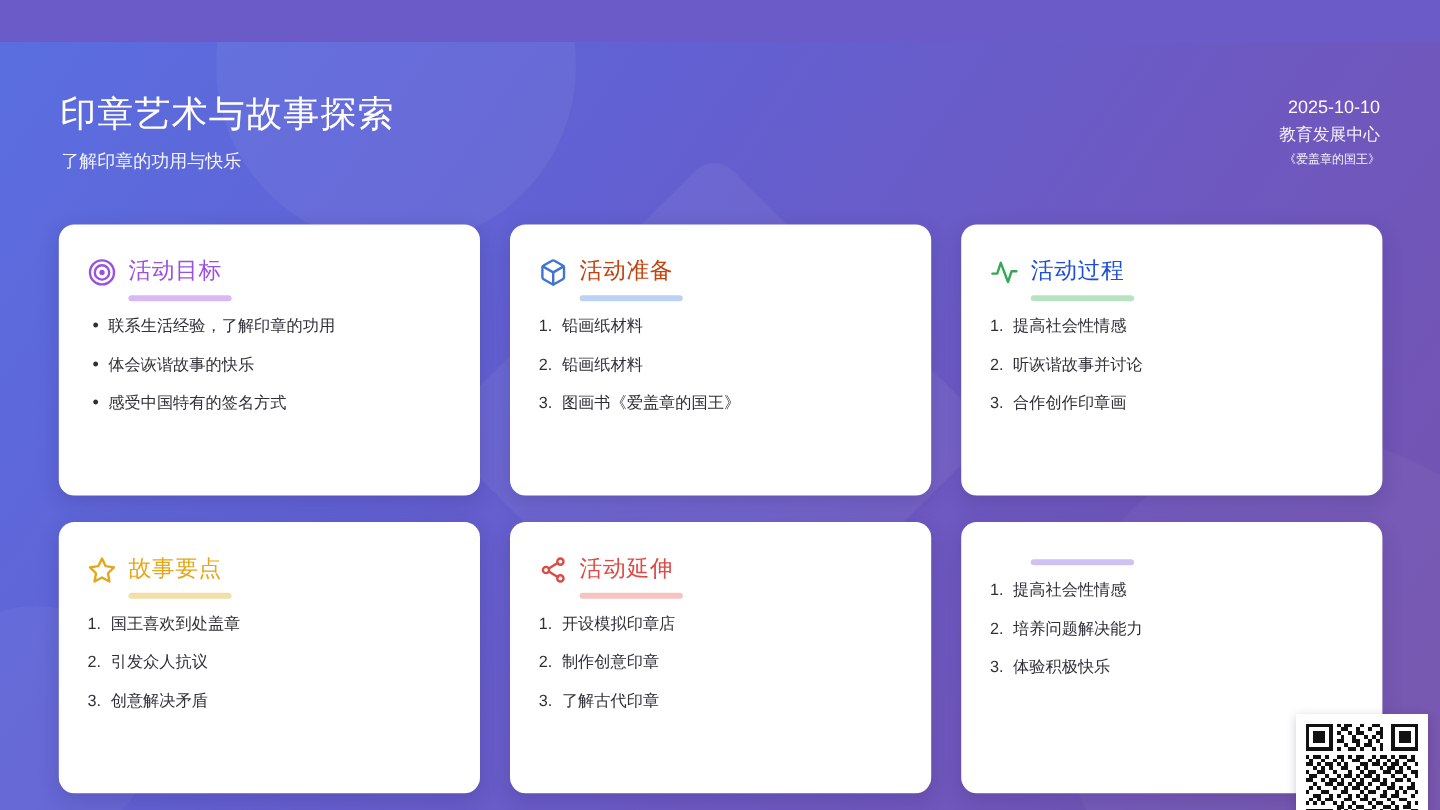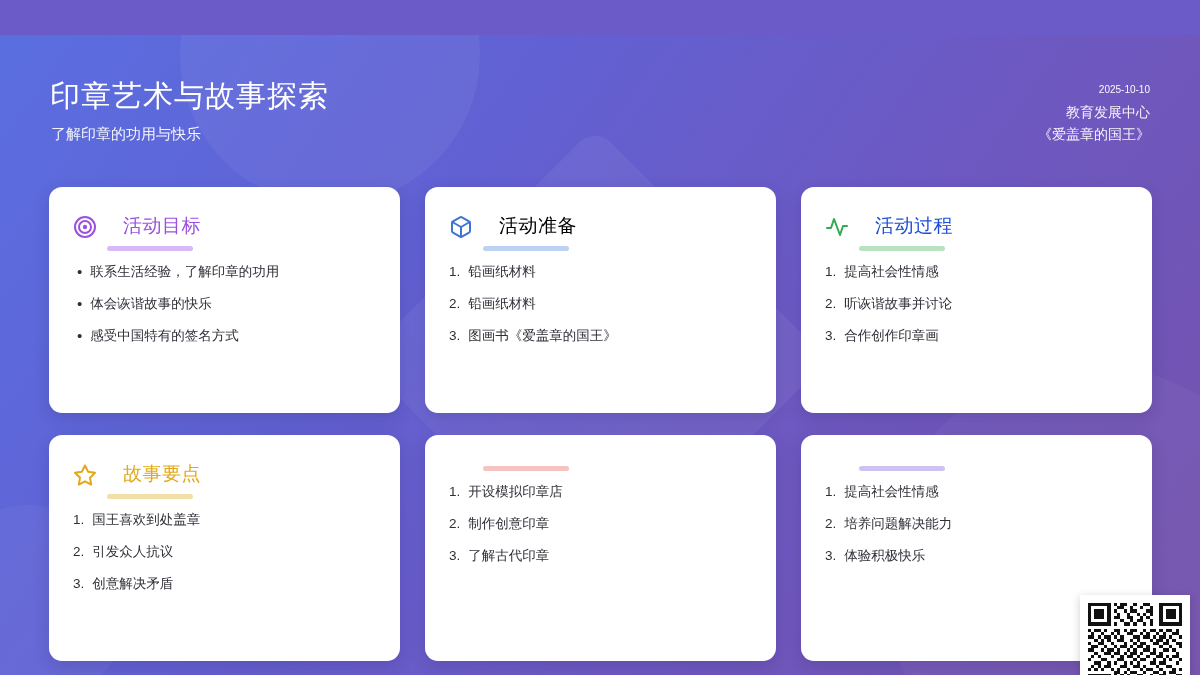--- a/index.html
+++ b/index.html
@@ -50,43 +50,43 @@
     line-height:1.1;
   }
   .subtitle{
     position:absolute; left:51px; top:90px;
     font-size:15px; color:rgba(255,255,255,0.92); font-weight:400;
   }
   .meta{
     position:absolute; right:50px; top:44px;
     text-align:right; color:#ffffff;
   }
-  .meta-date{ font-size:10px; line-height:22px; color:rgba(255,255,255,0.97); }
+  .meta-date{ font-size:15px; line-height:22px; color:rgba(255,255,255,0.97); }
   .meta-org { font-size:14px; line-height:22px; color:rgba(255,255,255,0.93); }
-  .meta-book{ font-size:14px; line-height:22px; color:rgba(255,255,255,0.93); }
+  .meta-book{ font-size:10px; line-height:22px; color:rgba(255,255,255,0.93); }
 
   
   .grid{
     position:absolute; left:49px; top:152px;
     width:1103px; height:475px;
     display:grid;
     grid-template-columns:351px 351px 351px;
     grid-template-rows:226px 226px;
     column-gap:25px; row-gap:22px;
   }
   .card{
     background:#ffffff;
     border-radius:13px;
     box-shadow:0 5px 16px rgba(40,30,90,0.18);
     padding:26px 24px 20px 24px;
     position:relative;
     overflow:hidden;
   }
   .card-head{
-    display:flex; align-items:center; gap:26px;
+    display:flex; align-items:center; gap:10px;
     margin-bottom:4px;
   }
   .card-icon{ width:24px; height:24px; flex:0 0 24px; display:block; }
   .card-title{
     font-size:19px; font-weight:400; letter-spacing:.5px;
     position:relative; padding-bottom:2px;
   }
   .title-underline{
     height:5px; border-radius:3px; margin-top:5px;
     margin-left:34px; width:86px;
@@ -154,21 +154,21 @@
           </li>
         </ul>
       </div>
       <div class="card">
         <div class="card-head">
           <span class="card-icon"><svg viewBox="0 0 24 24" stroke="#3f73d4" fill="none" stroke-width="2" stroke-linecap="round" stroke-linejoin="round">
               <path d="M21 16V8a2 2 0 0 0-1-1.73l-7-4a2 2 0 0 0-2 0l-7 4A2 2 0 0 0 3 8v8a2 2 0 0 0 1 1.73l7 4a2 2 0 0 0 2 0l7-4A2 2 0 0 0 21 16z"></path>
               <path d="M3.3 7L12 12l8.7-5"></path>
               <path d="M12 22V12"></path>
             </svg></span>
-          <span class="card-title" style="color: #000000; text-align: center;">活动准备</span>
+          <span class="card-title" style="color: #c2410c; text-align: center;">活动准备</span>
         </div>
         <div class="title-underline" style="background: rgb(189, 210, 243);"></div>
         <ul class="card-list">
           <li>
             <span class="marker">1.</span>
             <span>铅画纸材料</span>
           </li>
           <li>
             <span class="marker">2.</span>
             <span>铅画纸材料</span>
@@ -219,20 +219,30 @@
             <span class="marker">2.</span>
             <span>引发众人抗议</span>
           </li>
           <li>
             <span class="marker">3.</span>
             <span>创意解决矛盾</span>
           </li>
         </ul>
       </div>
       <div class="card">
+        <div class="card-head">
+          <span class="card-icon"><svg viewBox="0 0 24 24" stroke="#dc4b45" fill="none" stroke-width="2" stroke-linecap="round" stroke-linejoin="round">
+              <circle cx="18" cy="5" r="2.6"></circle>
+              <circle cx="6" cy="12" r="2.6"></circle>
+              <circle cx="18" cy="19" r="2.6"></circle>
+              <line x1="8.3" y1="10.8" x2="15.7" y2="6.2"></line>
+              <line x1="8.3" y1="13.2" x2="15.7" y2="17.8"></line>
+            </svg></span>
+          <span class="card-title" style="color: rgb(220, 75, 69);">活动延伸</span>
+        </div>
         <div class="title-underline" style="background: rgb(245, 195, 192);"></div>
         <ul class="card-list">
           <li>
             <span class="marker">1.</span>
             <span>开设模拟印章店</span>
           </li>
           <li>
             <span class="marker">2.</span>
             <span>制作创意印章</span>
           </li>

